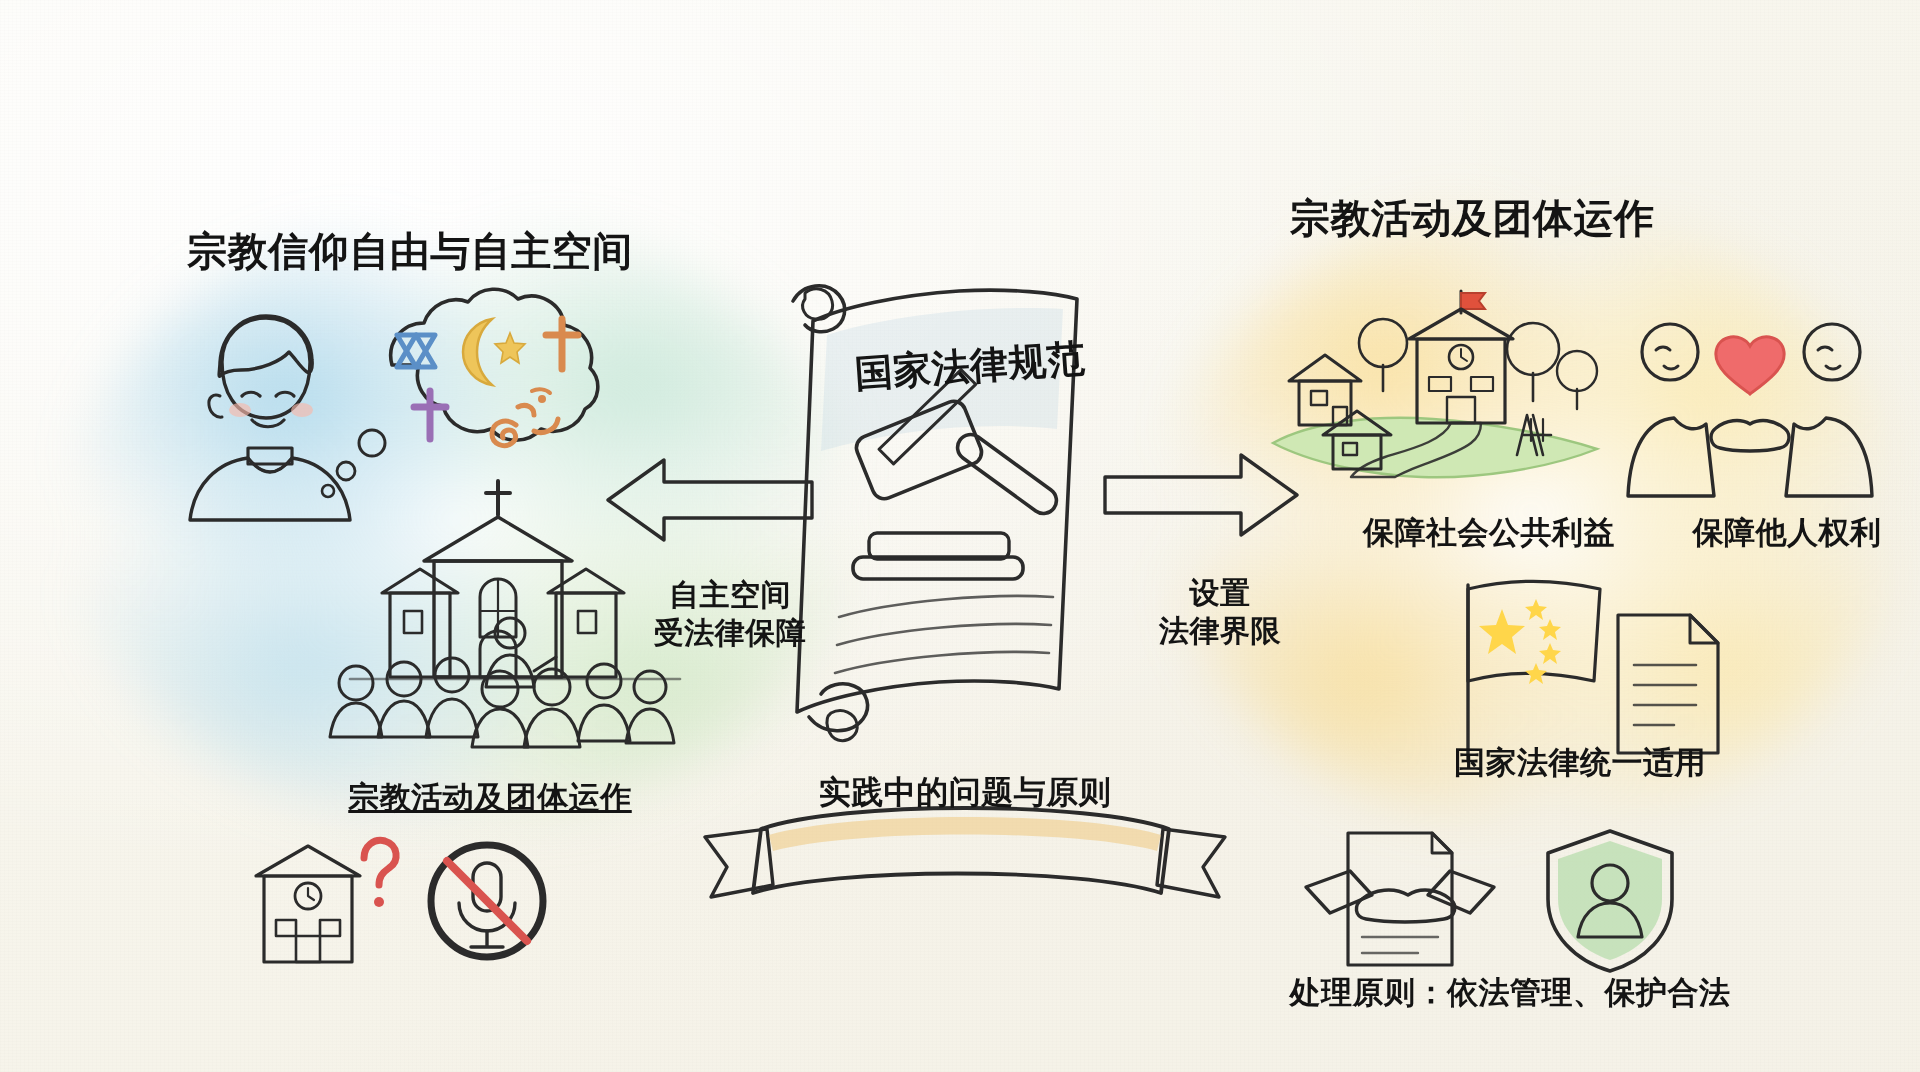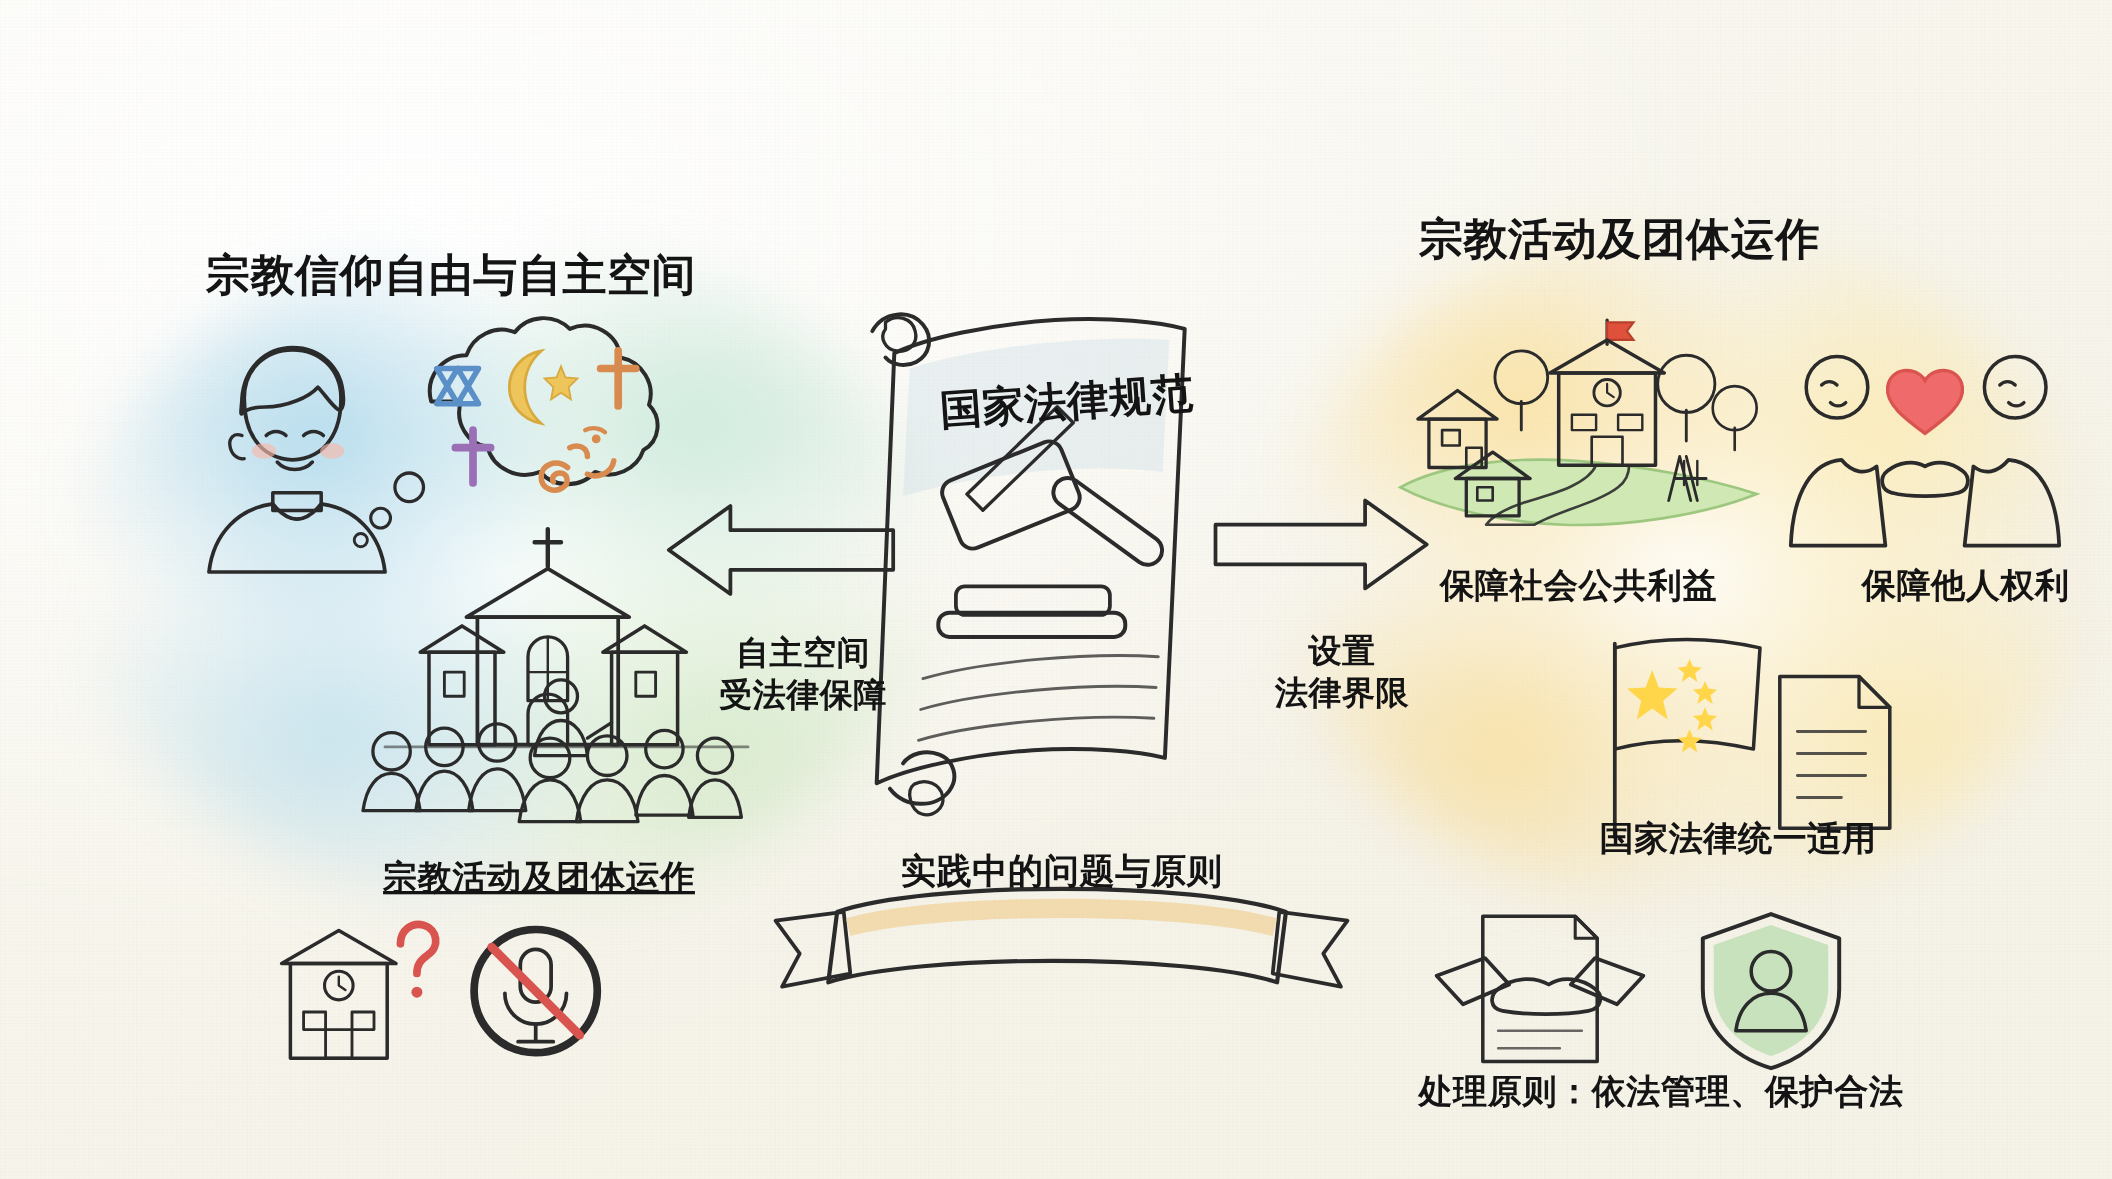--- a/index.html
+++ b/index.html
@@ -288,21 +288,21 @@
       </g>
 
       <path class="ink" stroke-width="2.4" fill="#efe2c4" opacity=".9" d="M186 138c-8 18-40 26-66 34-18 6-28 12-34 20h44c20-12 58-20 76-34 8-6 10-14 10-20z"></path>
 
       <g>
         <path class="ink" stroke-width="2.6" d="M252 170l10-40 10 40M258 150h28M268 130l10 40"></path>
         <path class="ink" stroke-width="2.2" d="M266 134v22M278 134v22"></path>
       </g>
     </svg>
   </div>
-  <div class="cap lbl" style="left:1255px;top:515px;width:360px;">保障社会公共利益</div>
+  <div class="cap lbl" style="left:1255px;top:515px;width:360px;text-align:right;">保障社会公共利益</div>
 
   <div class="abs" style="left:1620px;top:310px;">
     <svg width="260" height="190" viewBox="0 0 260 190">
 
       <circle class="ink" stroke-width="3.2" fill="#f7dcc6" cx="50" cy="42" r="28"></circle>
       <path class="ink" stroke-width="3" d="M36 40c4-4 10-4 14 0M44 56c4 4 10 4 14 0"></path>
       <path class="ink" stroke-width="3.4" fill="#8fb0c9" d="M8 186c2-50 20-76 46-78 10 12 22 14 32 6l8 72z"></path>
 
       <circle class="ink" stroke-width="3.2" fill="#f7dcc6" cx="212" cy="42" r="28"></circle>
       <path class="ink" stroke-width="3" d="M198 40c4-4 10-4 14 0M206 56c4 4 10 4 14 0"></path>

